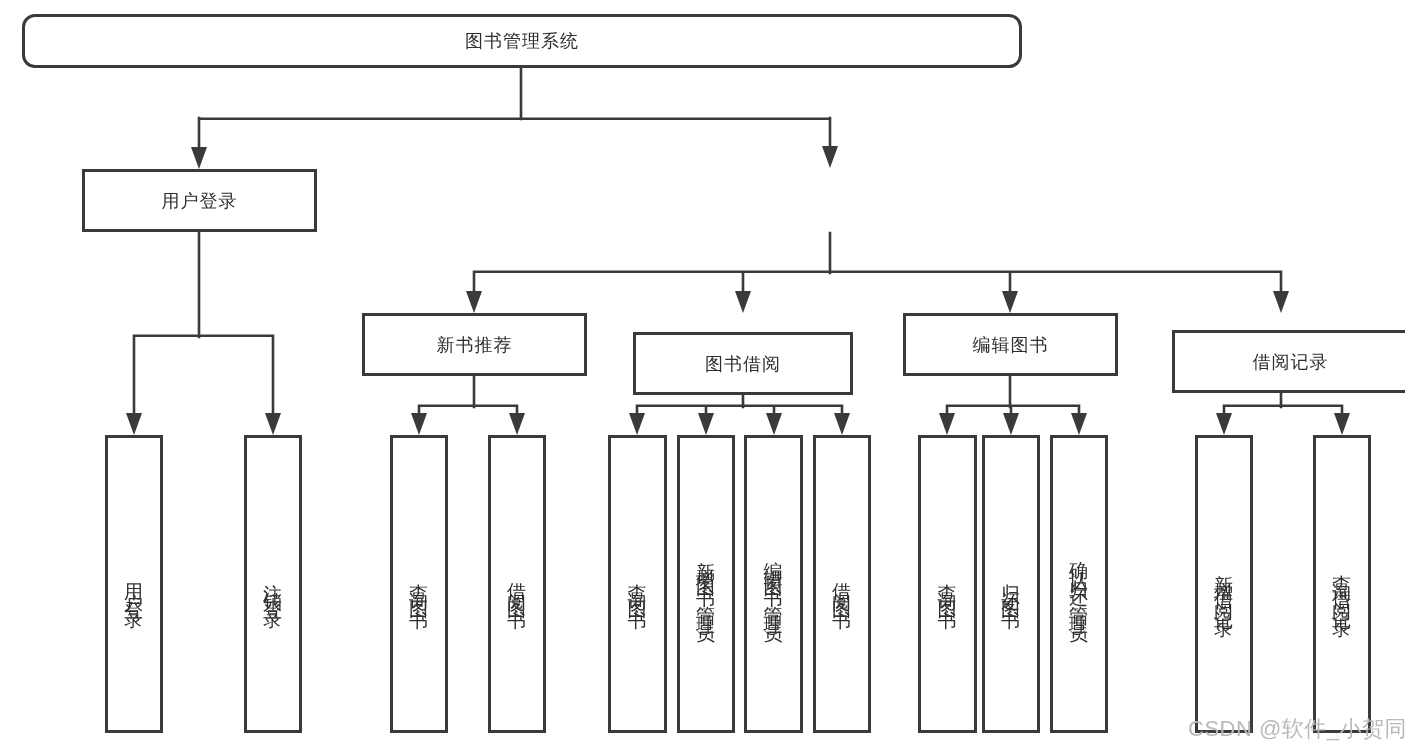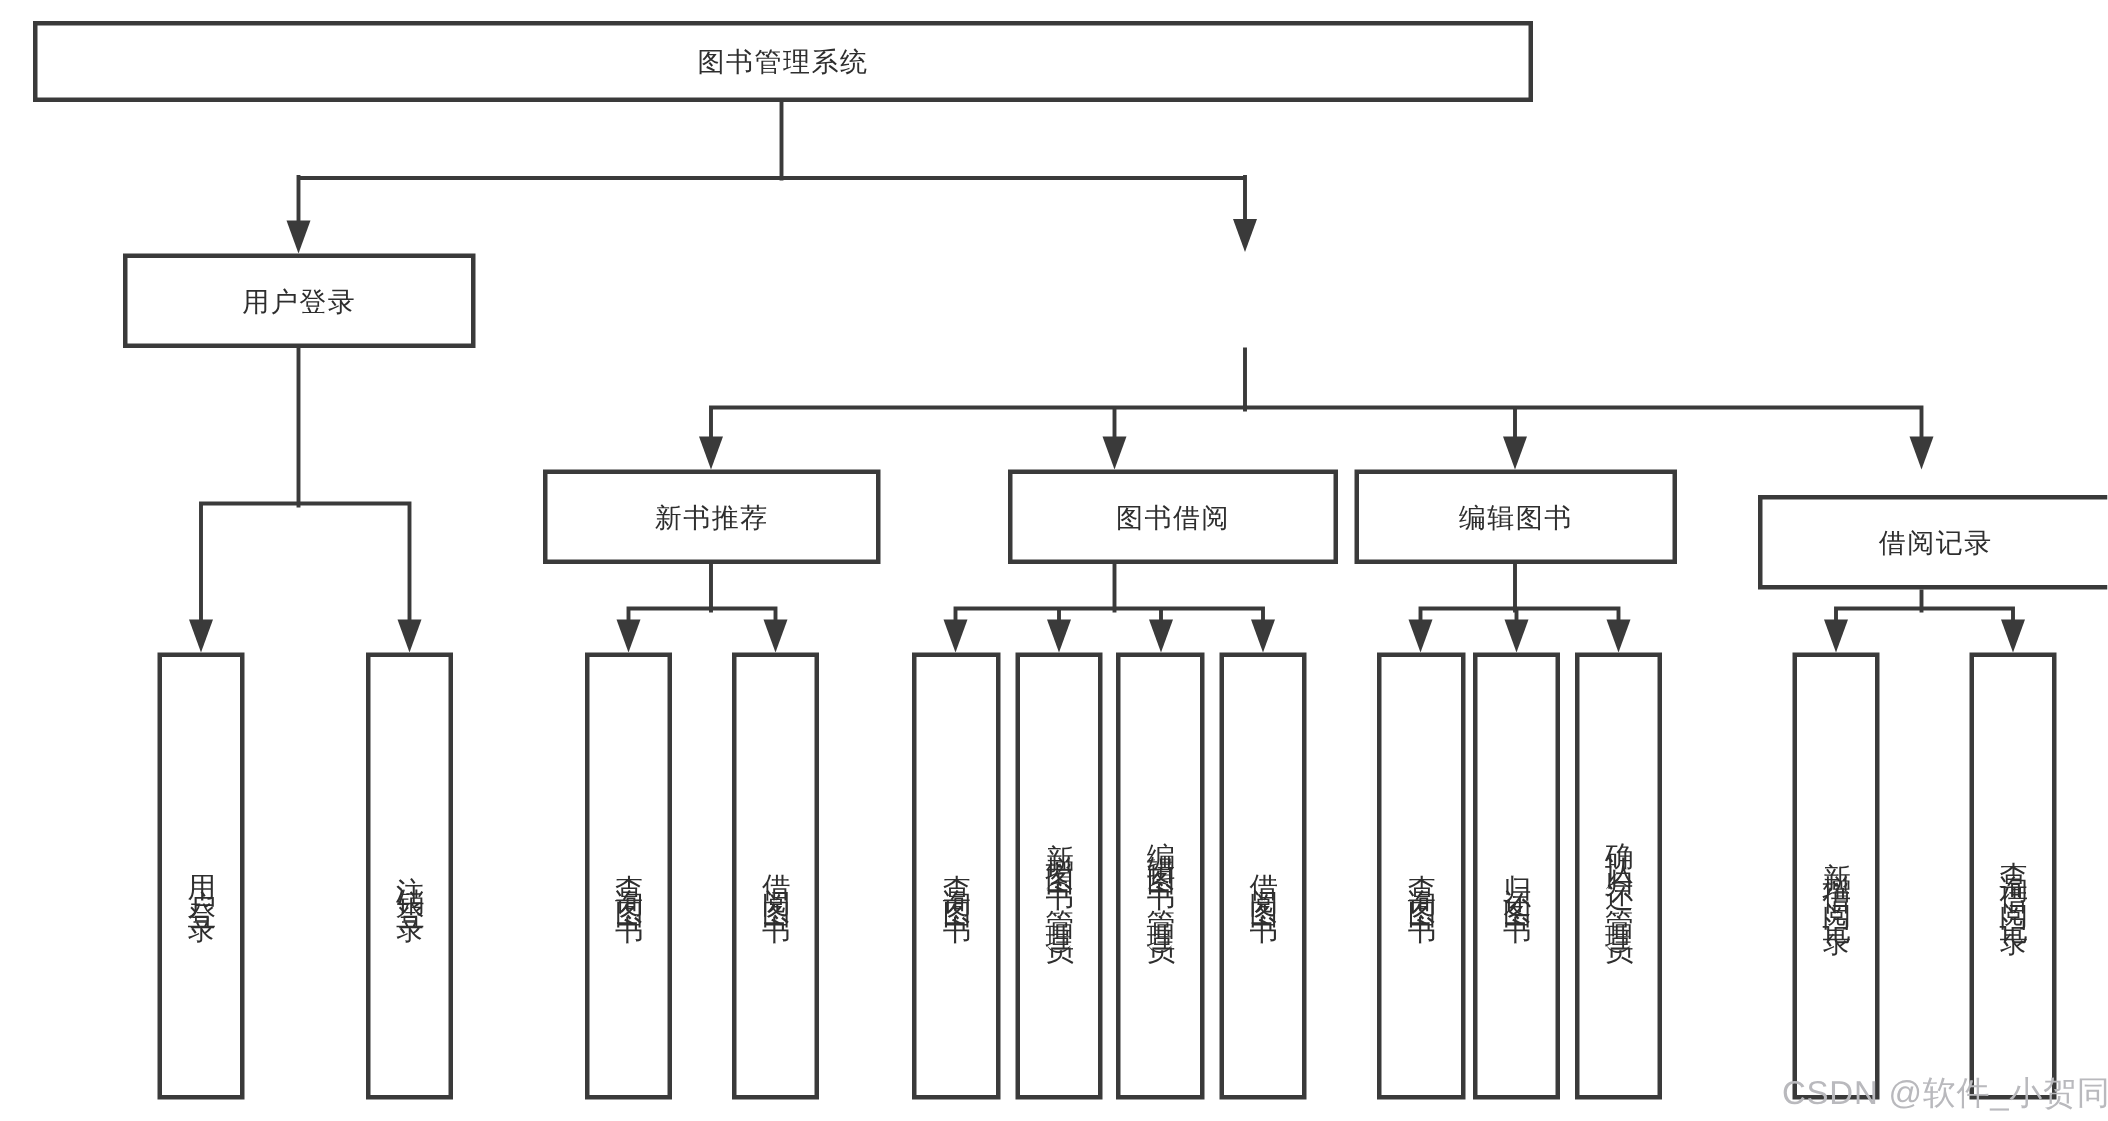--- a/index.html
+++ b/index.html
@@ -85,26 +85,26 @@
       <polygon points="766,413 782,413 774,435"></polygon>
       <polygon points="834,413 850,413 842,435"></polygon>
       <polygon points="939,413 955,413 947,435"></polygon>
       <polygon points="1003,413 1019,413 1011,435"></polygon>
       <polygon points="1071,413 1087,413 1079,435"></polygon>
       <polygon points="1216,413 1232,413 1224,435"></polygon>
       <polygon points="1334,413 1350,413 1342,435"></polygon>
     </g>
   </svg>
 
-  <div class="node hbox root" style="left:22px;top:14px;width:1000px;height:54px;">图书管理系统</div>
+  <div class="node hbox root" style="left:22px;top:14px;width:1000px;height:54px;border-radius:13px;">图书管理系统</div>
 
   <div class="node hbox" style="left:82px;top:169px;width:235px;height:63px;">用户登录</div>
 
   <div class="node hbox" style="left:362px;top:313px;width:225px;height:63px;text-align:right;">新书推荐</div>
-  <div class="node hbox" style="left:633px;top:313px;width:220px;height:63px;margin-left:39px;">图书借阅</div>
+  <div class="node hbox" style="left:633px;top:332px;width:220px;height:63px;">图书借阅</div>
   <div class="node hbox" style="left:903px;top:313px;width:215px;height:63px;">编辑图书</div>
   <div class="node hbox" style="left:1172px;top:330px;width:237px;height:63px;">借阅记录</div>
 
   <div class="node vbox" style="left:105px;">用户登录</div>
   <div class="node vbox" style="left:244px;">注销登录</div>
 
   <div class="node vbox" style="left:390px;">查询图书</div>
   <div class="node vbox" style="left:488px;">借阅图书</div>
 
   <div class="node vbox" style="left:608px;width:59px;">查询图书</div>

